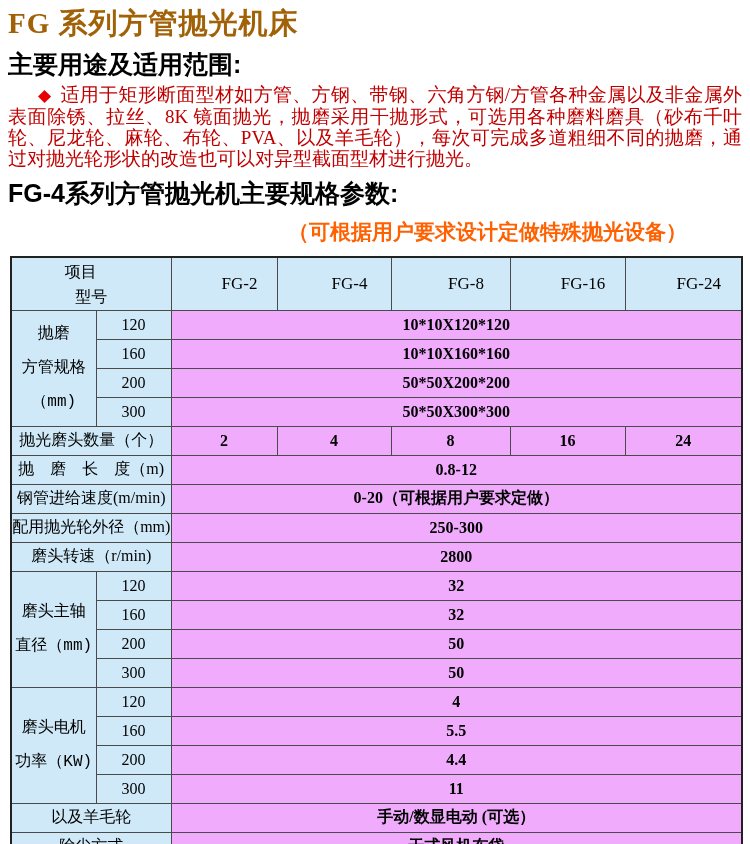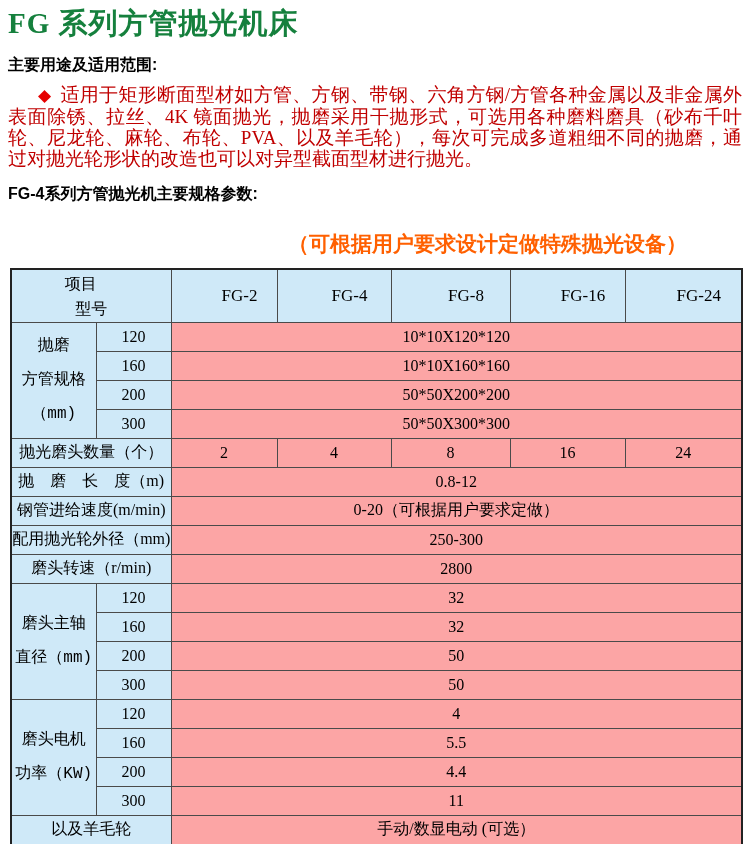--- a/index.html
+++ b/index.html
@@ -5,68 +5,68 @@
   * { box-sizing: border-box; }
   html, body { margin: 0; padding: 0; }
   body {
     width: 750px; height: 844px; overflow: hidden;
     background: #ffffff;
     font-family: "Liberation Serif", "DejaVu Serif", serif;
   }
   .page-title {
     margin: 6px 0 0 8px;
     font-size: 29px; line-height: 34px; font-weight: bold;
-    color: #15803d; letter-spacing: 1px;
+    color: #a16207; letter-spacing: 1px;
   }
   .sec-heading {
     margin: 12px 8px 0 8px;
-    font-size: 16px; line-height: 25px; font-weight: bold; color: #000;
+    font-size: 25px; line-height: 25px; font-weight: bold; color: #000;
     font-family: "Liberation Sans", "DejaVu Sans", sans-serif;
   }
   .usage {
     margin: 7px 8px 0 8px;
     color: #c00000; font-size: 19px; line-height: 21px;
     text-align: justify; text-indent: 30px;
   }
   .usage .bullet { color: #e60000; font-size: 17px; margin-right: 9px; }
   .custom-note {
-    margin: 25px 0 0 288px;
+    margin: 13px 0 0 288px;
     font-size: 21px; line-height: 25px; font-weight: bold; color: #ff6000;
     font-family: "Liberation Sans", "DejaVu Sans", sans-serif;
   }
   table.specs {
     border-collapse: collapse; table-layout: fixed;
     width: 731px; margin: 12px 0 0 10px;
     border: 2px solid #222222;
   }
   .specs td {
     border: 1px solid #4a4a4a;
     text-align: center; vertical-align: middle;
     padding: 0; font-size: 16px; color: #000;
     overflow: hidden; white-space: nowrap;
   }
   .specs tr { height: 29px; }
   .specs tr.header-row { height: 53px; }
   td.blue { background: #cfe9f8; }
-  td.yellow { background: #fca5a5; font-weight: normal; text-align: center; }
+  td.yellow { background: #f0abfc; font-weight: bold; text-align: center; }
   td.corner div { line-height: 25px; }
   .corner-top { padding-right: 21px; }
   .corner-bottom { }
   td.model { font-size: 17px; padding-left: 31px; }
   td.glabel div { line-height: 34px; font-family: Liberation Mono, monospace; }
   td.size { font-weight: normal; }
 </style>
 </head>
 <body>
 
 <div class="page-title">FG 系列方管抛光机床</div>
 
 <div class="sec-heading">主要用途及适用范围:</div>
 
-<p class="usage"><span class="bullet">◆</span><span>适用于矩形断面型材如方管、方钢、带钢、六角方钢/方管各种金属以及非金属外表面除锈、拉丝、4K 镜面抛光，抛磨采用干抛形式，可选用各种磨料磨具（砂布千叶轮、尼龙轮、麻轮、布轮、PVA、以及羊毛轮），每次可完成多道粗细不同的抛磨，通过对抛光轮形状的改造也可以对异型截面型材进行抛光。</span></p>
+<p class="usage"><span class="bullet">◆</span><span>适用于矩形断面型材如方管、方钢、带钢、六角方钢/方管各种金属以及非金属外表面除锈、拉丝、8K 镜面抛光，抛磨采用干抛形式，可选用各种磨料磨具（砂布千叶轮、尼龙轮、麻轮、布轮、PVA、以及羊毛轮），每次可完成多道粗细不同的抛磨，通过对抛光轮形状的改造也可以对异型截面型材进行抛光。</span></p>
 
 <div class="sec-heading">FG-4系列方管抛光机主要规格参数:</div>
 
 <div class="custom-note">（可根据用户要求设计定做特殊抛光设备）</div>
 
 <table class="specs">
   <colgroup>
     <col style="width:85px">
       <col style="width:75px">
     <col style="width:106px">

